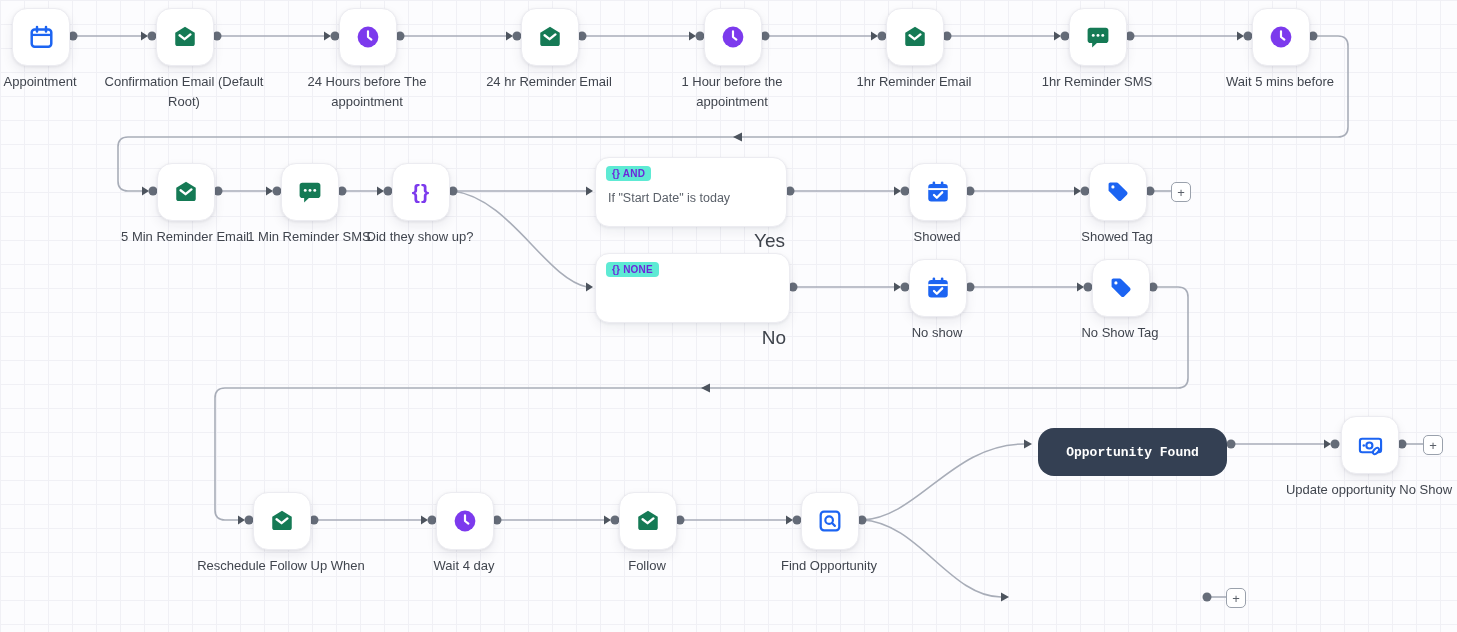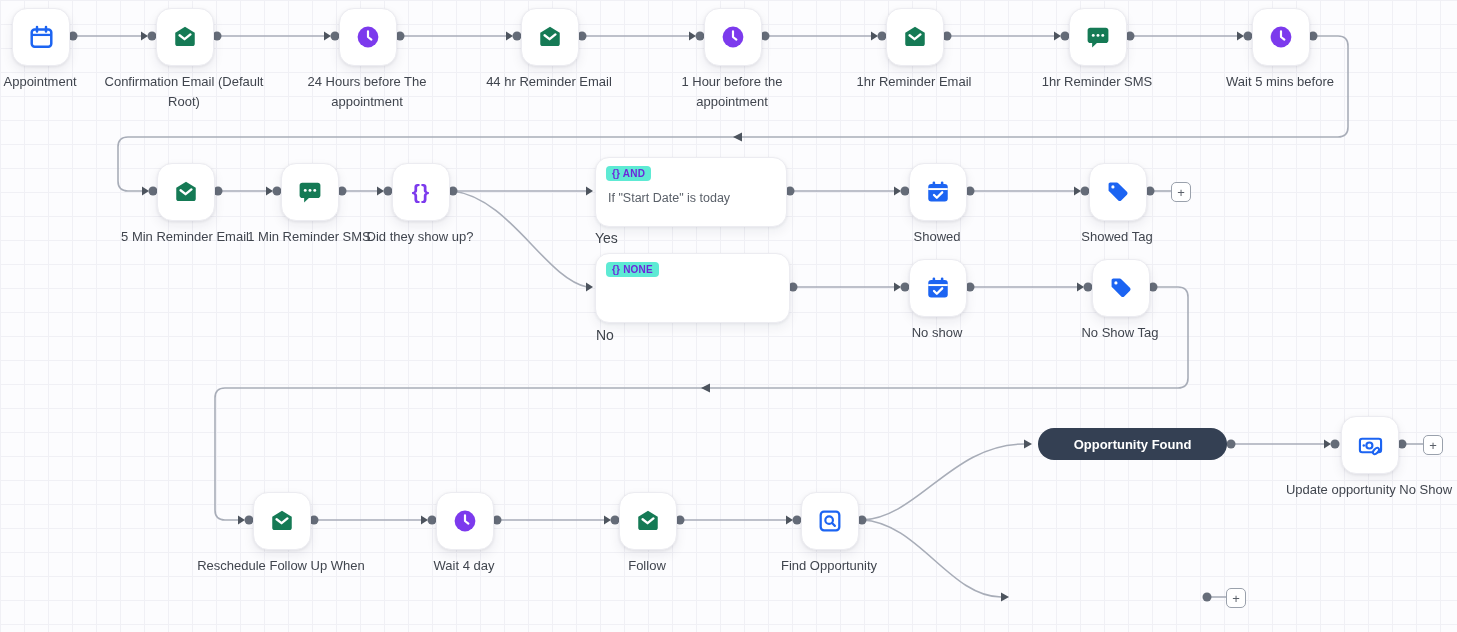--- a/index.html
+++ b/index.html
@@ -18,24 +18,24 @@
     display:flex;align-items:center;justify-content:center;cursor:pointer;}
   .label{position:absolute;top:64px;left:50%;transform:translateX(-50%);width:172px;
     text-align:center;font-size:13px;line-height:1.5;color:#40454E;}
   .braces{font-size:21px;font-weight:700;color:#7C3AED;letter-spacing:1px;}
   .cond{position:absolute;width:190px;height:68px;background:#fff;border:1px solid #ECECF1;
     border-radius:14px;box-shadow:0 1px 3px rgba(25,30,50,.07),0 5px 12px rgba(25,30,50,.06);
     z-index:2;cursor:pointer;}
   .badge{position:absolute;left:10px;top:8px;background:#5eead4;color:#6D28D9;
     font-size:10px;font-weight:700;padding:2px 6px;border-radius:4px;letter-spacing:.2px;}
   .cond-text{position:absolute;left:12px;top:33px;font-size:12.5px;color:#5A6069;}
-  .branch-label{position:absolute;width:190px;text-align:left;font-size:14px;color:#3E434B;z-index:2;}
-  .pill{position:absolute;width:189px;height:32px;background:#344053;border-radius:16px;
+  .branch-label{position:absolute;width:190px;text-align:right;font-size:19px;color:#3E434B;z-index:2;}
+  .pill{position:absolute;width:189px;height:48px;background:#344053;border-radius:16px;
     display:flex;align-items:center;justify-content:center;color:#fff;font-size:13px;
-    font-weight:700;z-index:2;cursor:pointer;}
+    font-weight:700;z-index:2;cursor:pointer;font-family:Liberation Mono, monospace;}
   .plus{position:absolute;width:18px;height:18px;background:#fff;border:1.5px solid #9AA1AC;
     border-radius:5px;display:flex;align-items:center;justify-content:center;
     font-size:13px;line-height:1;color:#5A6069;z-index:2;cursor:pointer;}
 </style>
 </head>
 <body>
 
 <div class="canvas">
 
   <svg width="0" height="0" style="position:absolute">
@@ -216,21 +216,21 @@
         </svg>
       </div>
     <div class="label">24 Hours before The appointment</div>
   </div>
   <div class="node" style="left:521px;top:8px">
     <div class="box">
         <svg width="26" height="26" viewBox="0 0 24 24">
           <use href="#icon-email"></use>
         </svg>
       </div>
-    <div class="label">44 hr Reminder Email</div>
+    <div class="label">24 hr Reminder Email</div>
   </div>
   <div class="node" style="left:704px;top:8px">
     <div class="box">
         <svg width="26" height="26" viewBox="0 0 24 24">
           <use href="#icon-clock"></use>
         </svg>
       </div>
     <div class="label">1 Hour before the appointment</div>
   </div>
   <div class="node" style="left:886px;top:8px">

